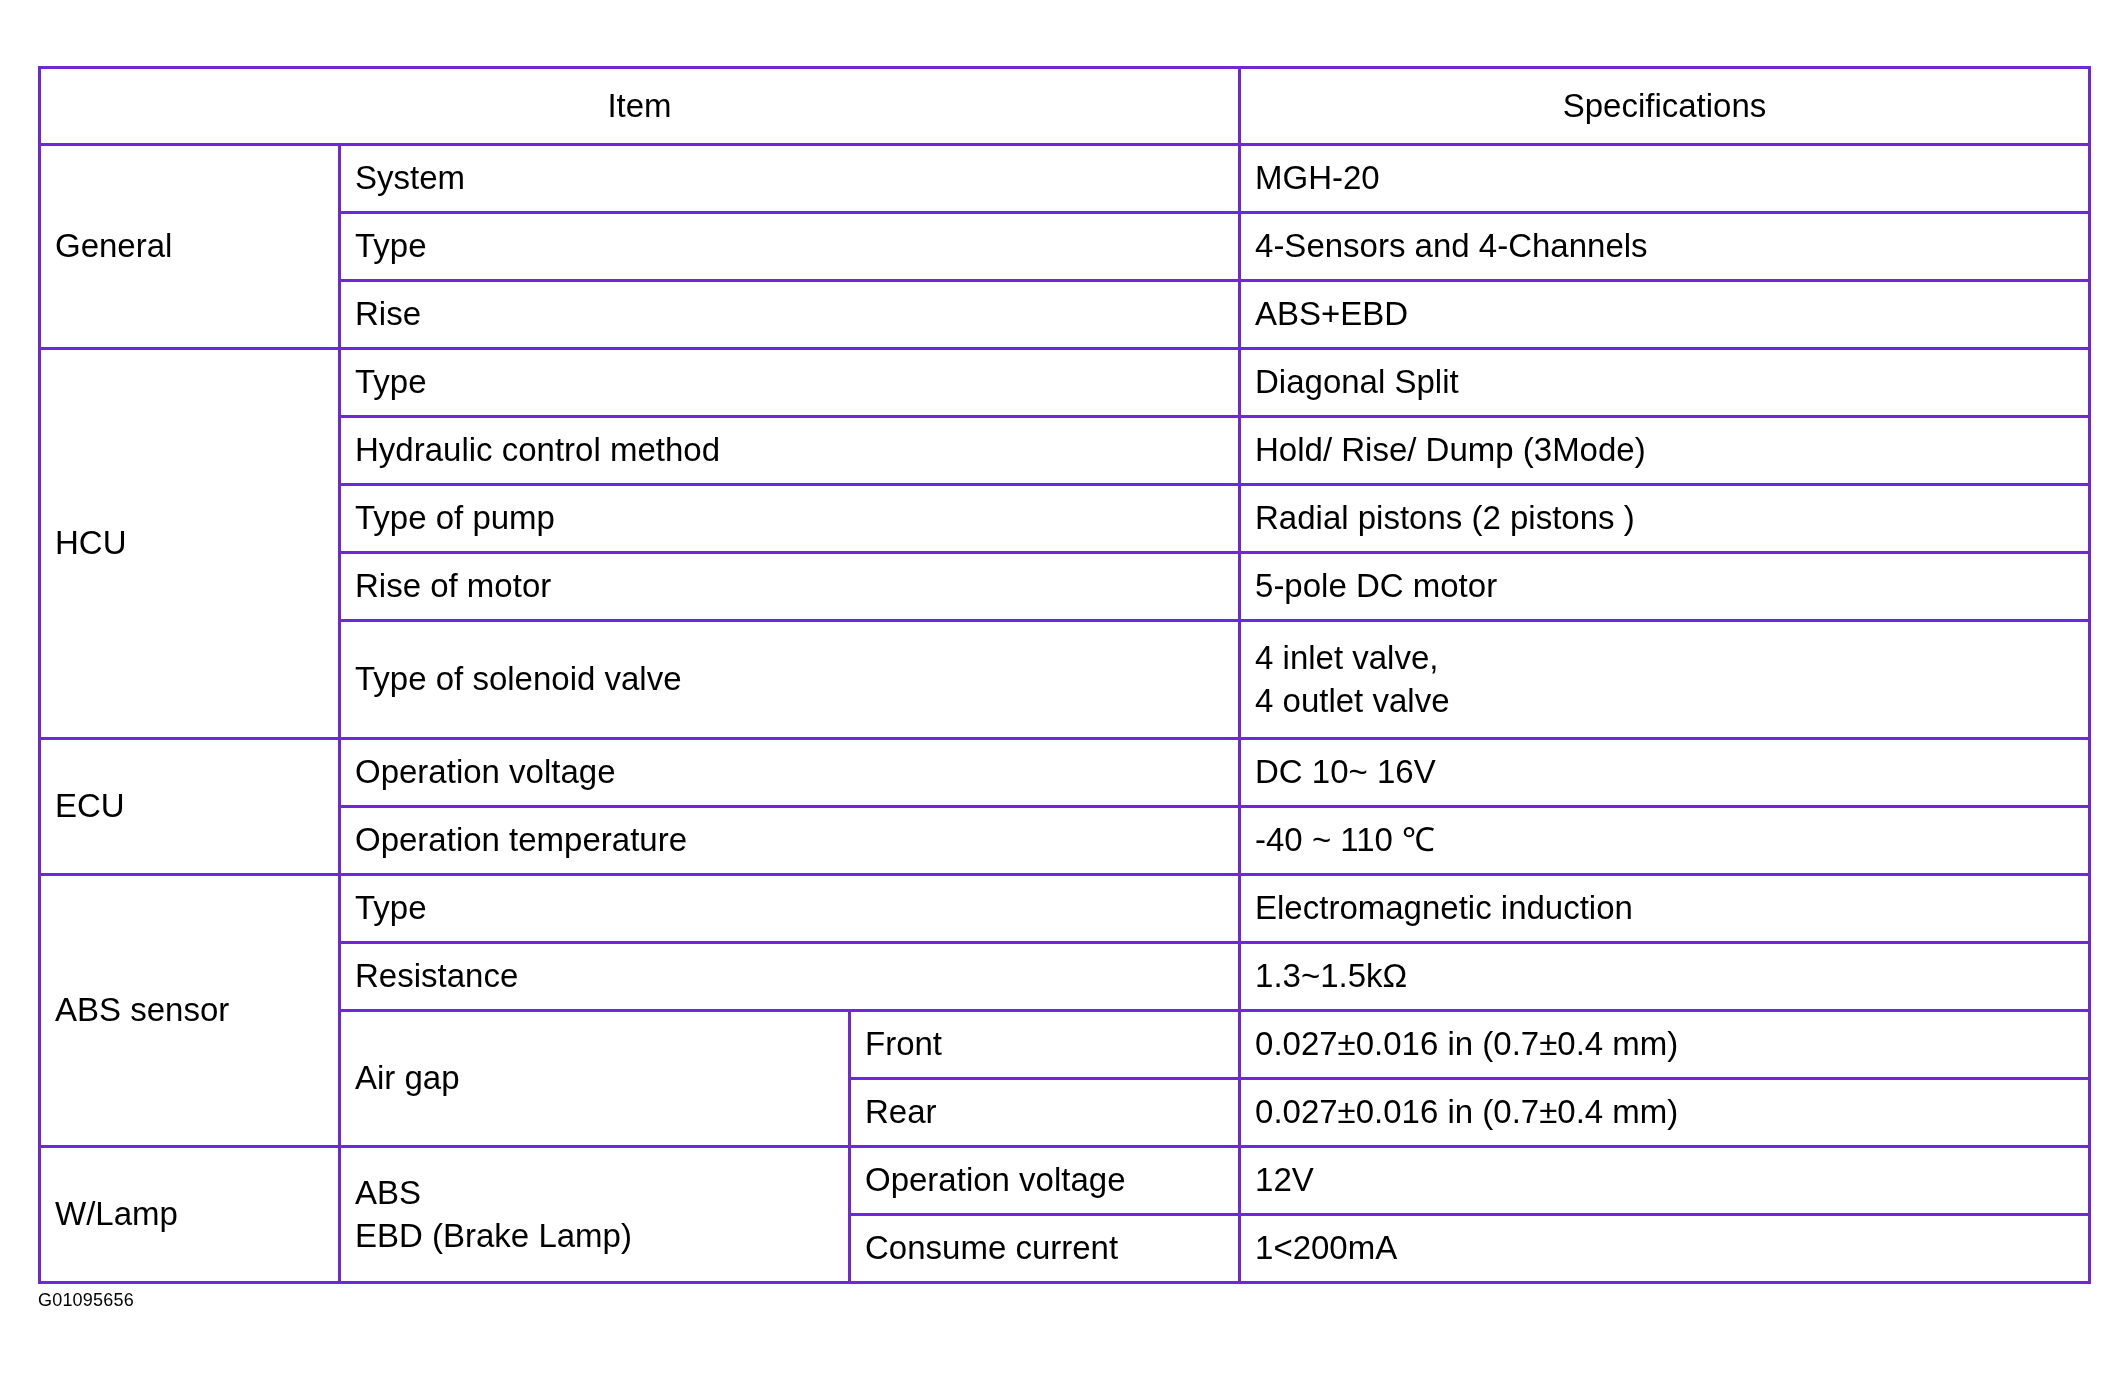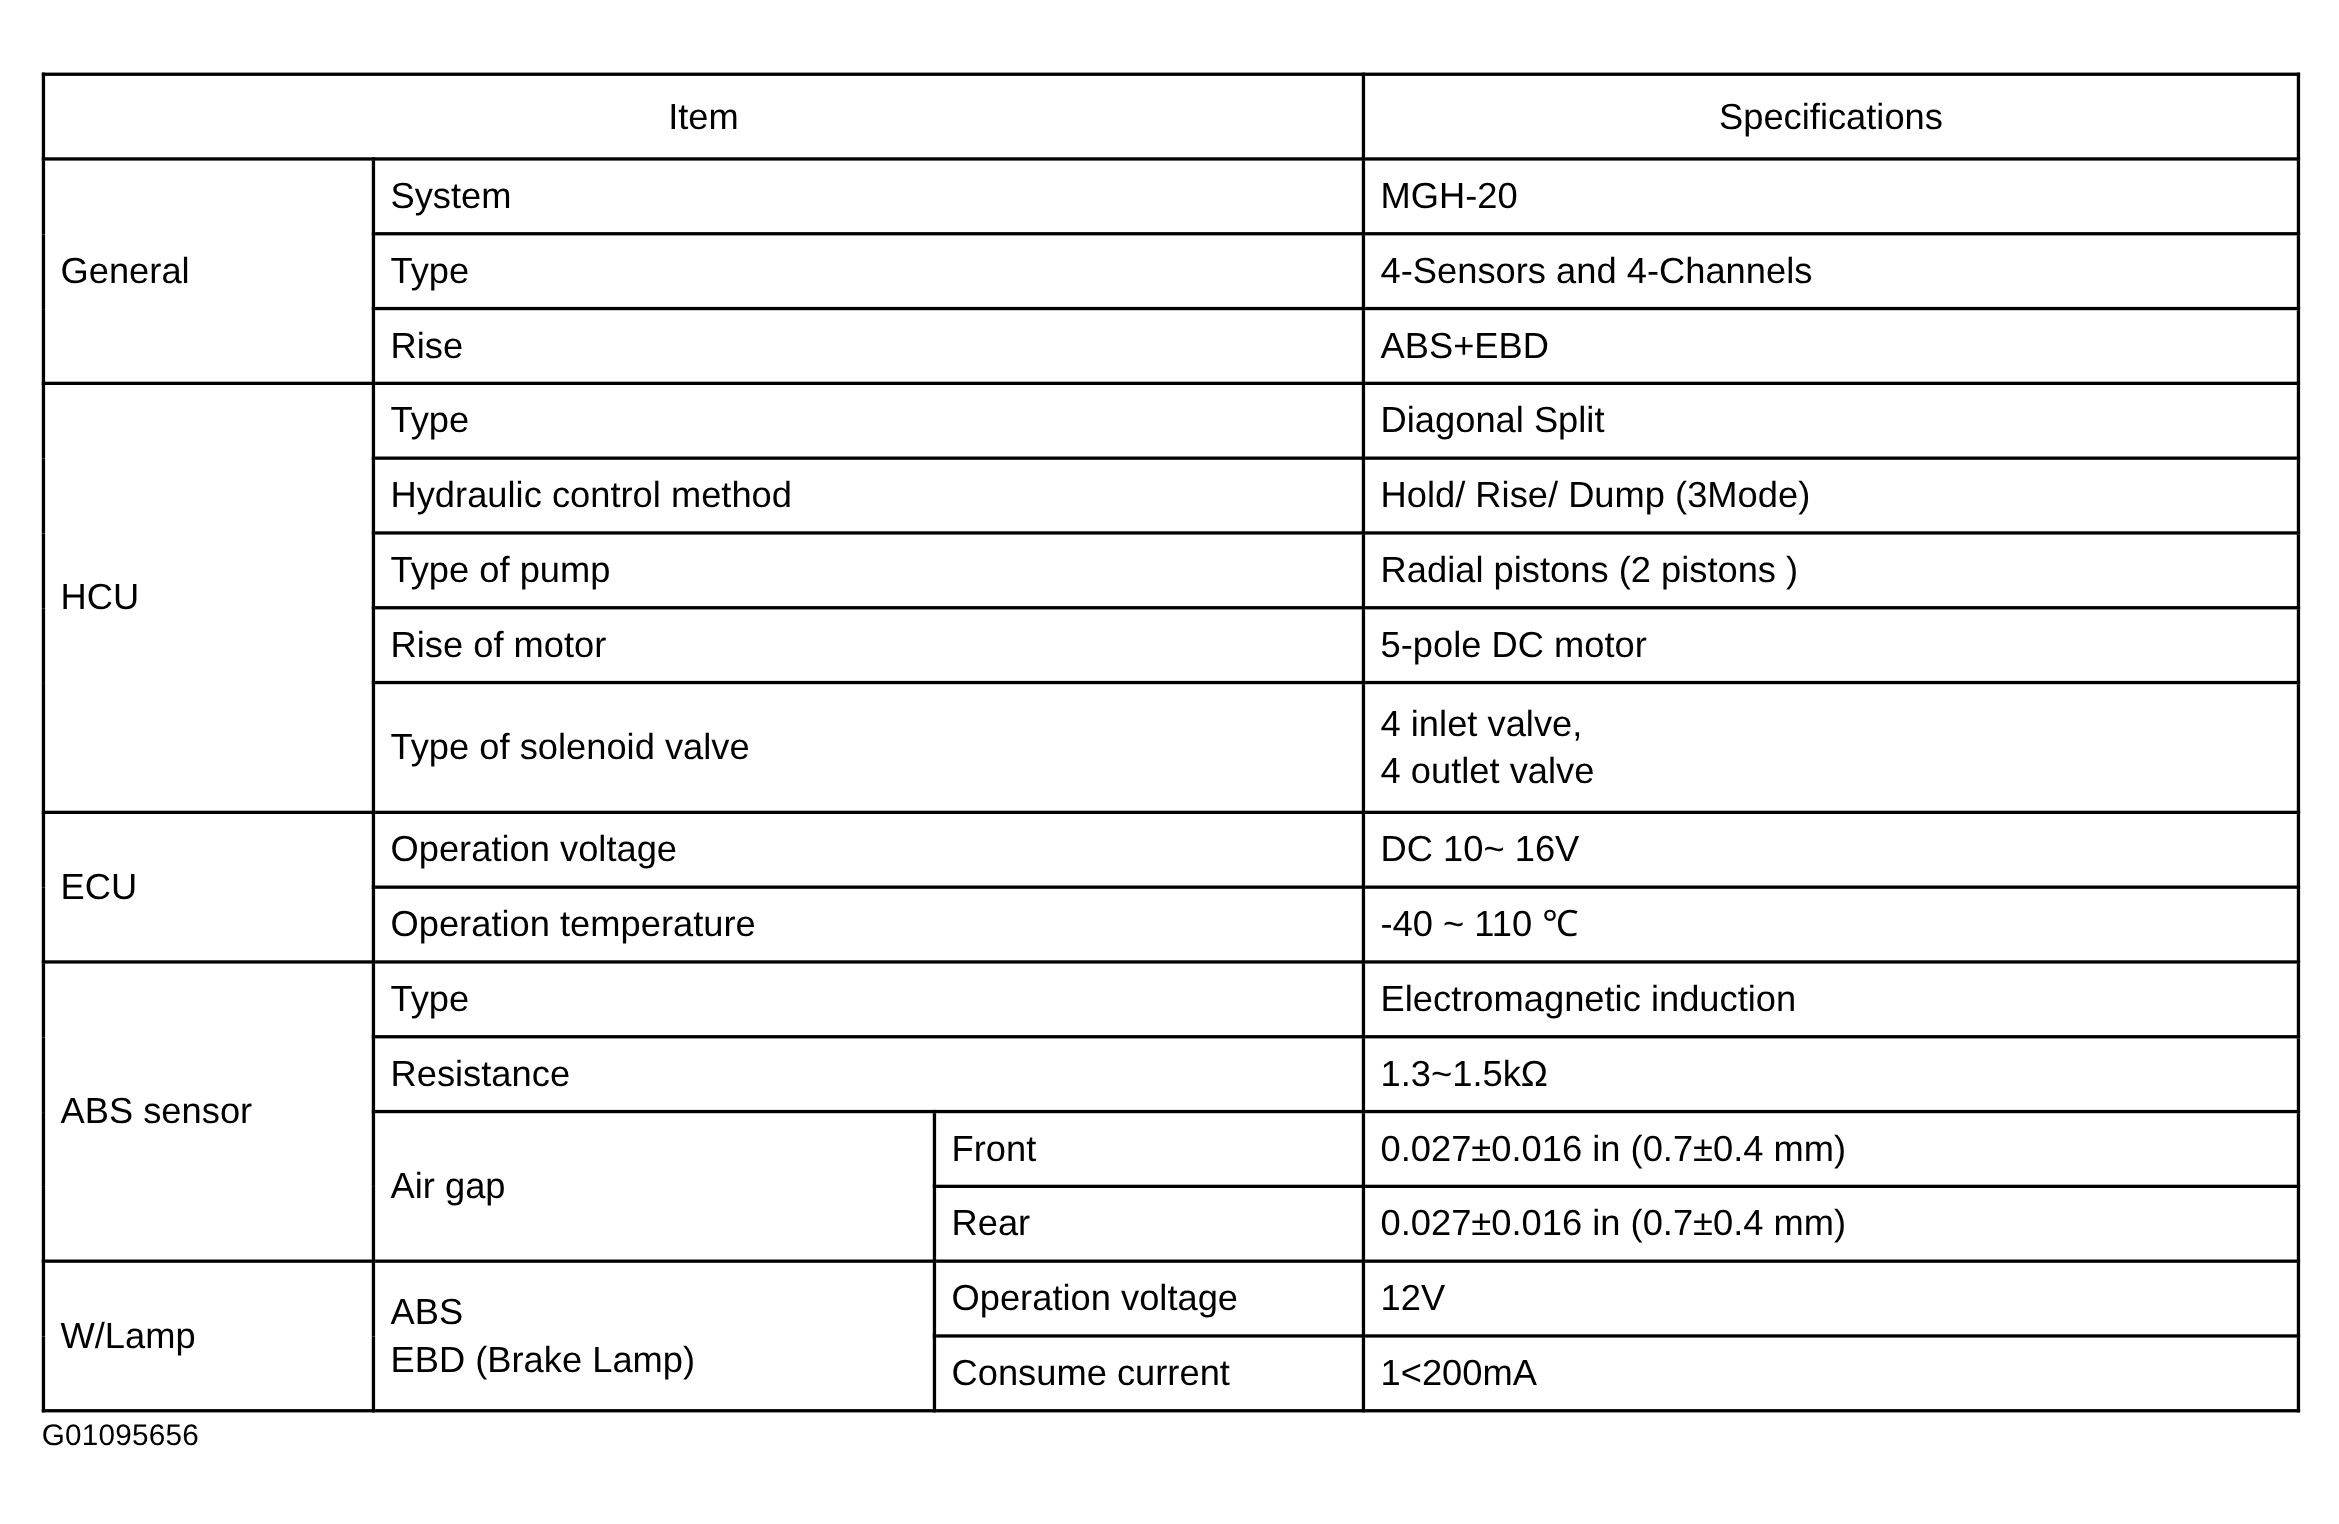--- a/index.html
+++ b/index.html
@@ -20,21 +20,21 @@
     height: 1385px;
     box-sizing: border-box;
     padding: 66px 0 0 38px;
   }
   table.spec {
     border-collapse: collapse;
     width: 2050px;
     table-layout: fixed;
   }
   table.spec td, table.spec th {
-    border: 3px solid #000000;
+    border: 3px solid #6d28d9;
     padding: 0 14px;
     vertical-align: middle;
     font-weight: normal;
     font-size: 33px;
     line-height: 1.28;
     text-align: left;
     background: #ffffff;
   }
   
   .hdr {
@@ -55,21 +55,21 @@
   .row-tall {
     height: 118px;
   }
   .two-line {
     line-height: 1.33;
   }
   .caption {
     position: absolute;
     left: 38px;
     top: 1290px;
-    font-size: 27px;
+    font-size: 18px;
     font-family: "Liberation Sans", sans-serif;
     letter-spacing: 0.2px;
   }
   .nowrap { white-space: nowrap; }
 </style>
 </head>
 <body>
 
 <div class="page">
 

